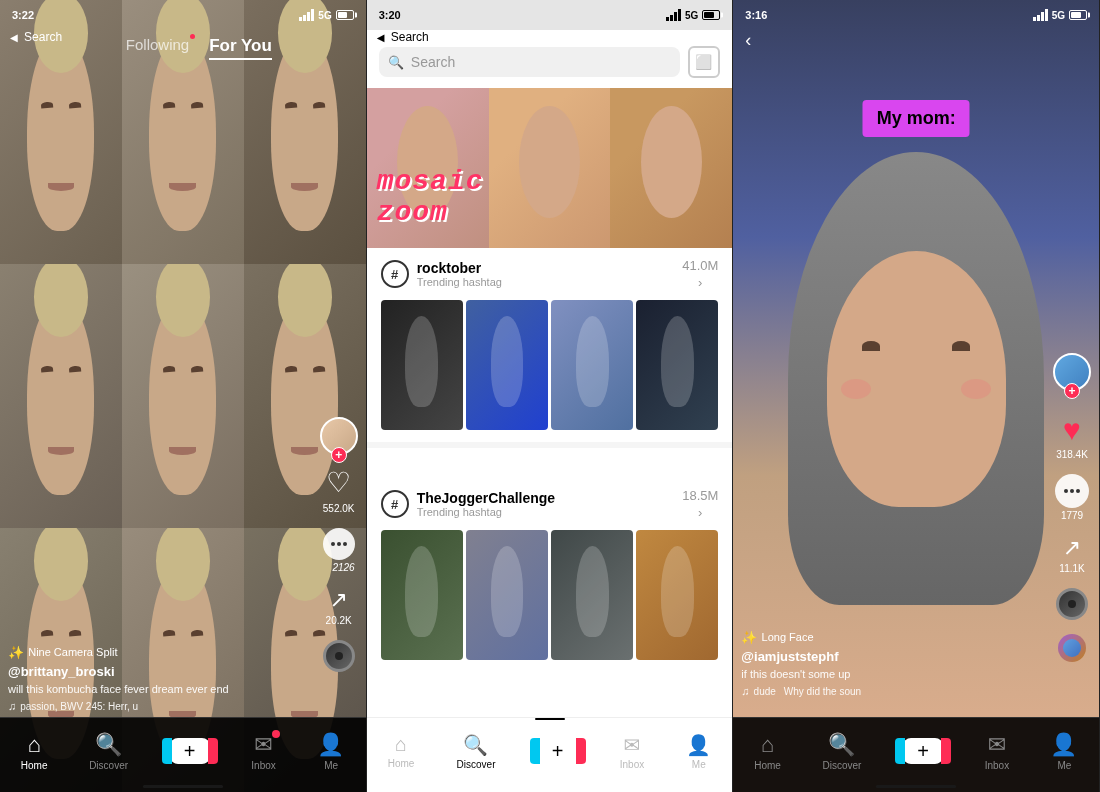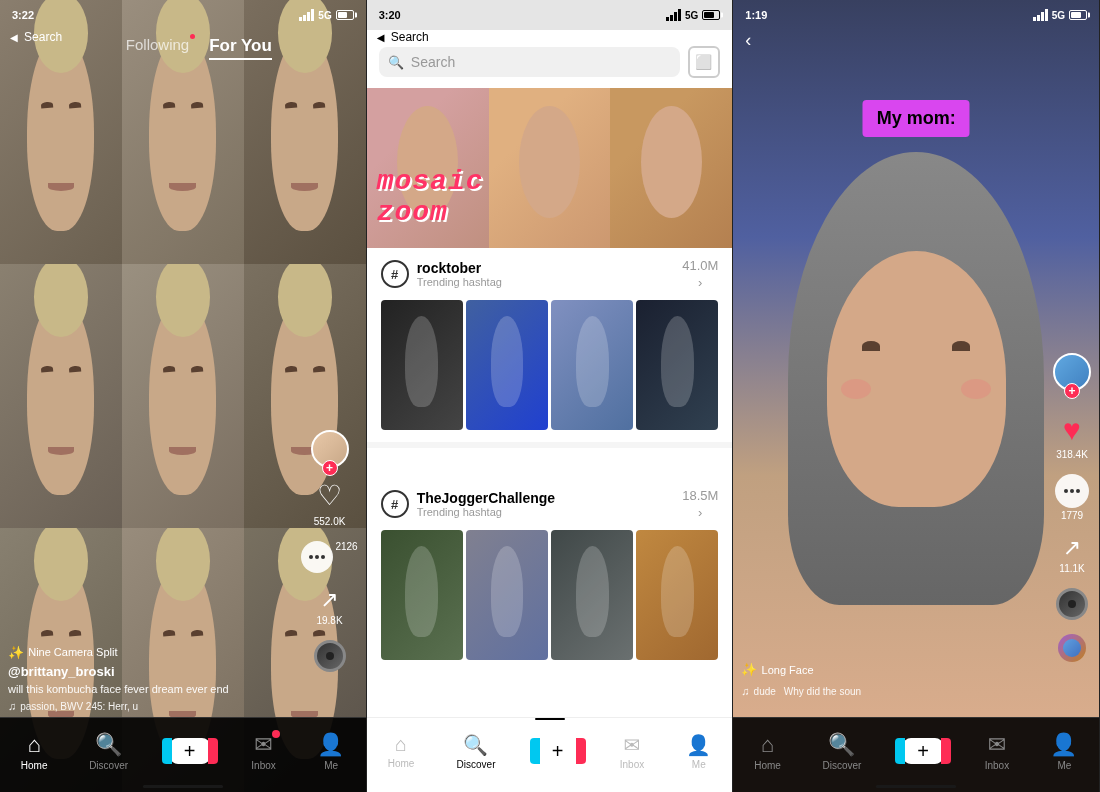--- a/index.html
+++ b/index.html
@@ -980,33 +980,33 @@
 
   <div class="right-icons">
     <div style="position:relative;">
       <div class="avatar-icon"></div>
       <div class="avatar-plus">+</div>
     </div>
     <div class="icon-heart">
       <div class="heart-shape">♡</div>
       <span class="icon-count">552.0K</span>
     </div>
-    <div style="display:flex;flex-direction:row;align-items:flex-start;gap:2px;">
+    <div style="display:flex;flex-direction:column;align-items:flex-end;gap:2px;font-style:italic;">
       <div class="comment-icon">
         <div class="comment-dots">
           <div class="comment-dot"></div>
           <div class="comment-dot"></div>
           <div class="comment-dot"></div>
         </div>
       </div>
       <span class="icon-count">2126</span>
     </div>
     <div style="display:flex;flex-direction:column;align-items:center;gap:2px;">
       <div style="color:white;font-size:22px;">↗</div>
-      <span class="icon-count">19.8K</span>
+      <span class="icon-count">20.2K</span>
     </div>
     <div class="music-disc">
       <div class="disc-inner"></div>
     </div>
   </div>
 
   <div class="bottom-info">
     <div class="effect-badge">
       <span class="sparkle-icon">✨</span>
       <span>Nine Camera Split</span>
@@ -1181,21 +1181,21 @@
     </div>
     <div class="p2-tab-underline"></div>
   </div>
   <div class="p2-home-bar"></div>
 </div>
 
 <div class="phone-panel panel3">
   <div class="panel3-video-bg"></div>
 
   <div class="status-bar">
-    <span>1:19</span>
+    <span>3:16</span>
     <div class="status-right">
       <div class="signal-bars">
         <div class="signal-bar" style="height:4px"></div>
         <div class="signal-bar" style="height:6px"></div>
         <div class="signal-bar" style="height:9px"></div>
         <div class="signal-bar" style="height:12px"></div>
       </div>
       <span style="font-size:10px">5G</span>
       <div class="battery-icon">
           <div class="battery-fill"></div>
@@ -1254,20 +1254,22 @@
     <div style="width:28px;height:28px;border-radius:50%;background:linear-gradient(135deg,#a060d0,#c08020);display:flex;align-items:center;justify-content:center;">
       <div style="width:18px;height:18px;border-radius:50%;background:linear-gradient(135deg,#60a0e0,#4070c0);"></div>
     </div>
   </div>
 
   <div class="p3-bottom-info">
     <div class="effect-badge">
       <span class="sparkle-icon">✨</span>
       <span>Long Face</span>
     </div>
+    <div class="username">@iamjuststephf</div>
+    <div class="caption">if this doesn't some up</div>
     <div class="sound-info">
       <span class="music-note">♫</span>
       <span>dude</span>
       <span> </span>
       <span>Why did the soun</span>
     </div>
   </div>
 
 
   <div class="p3-tab-bar">

